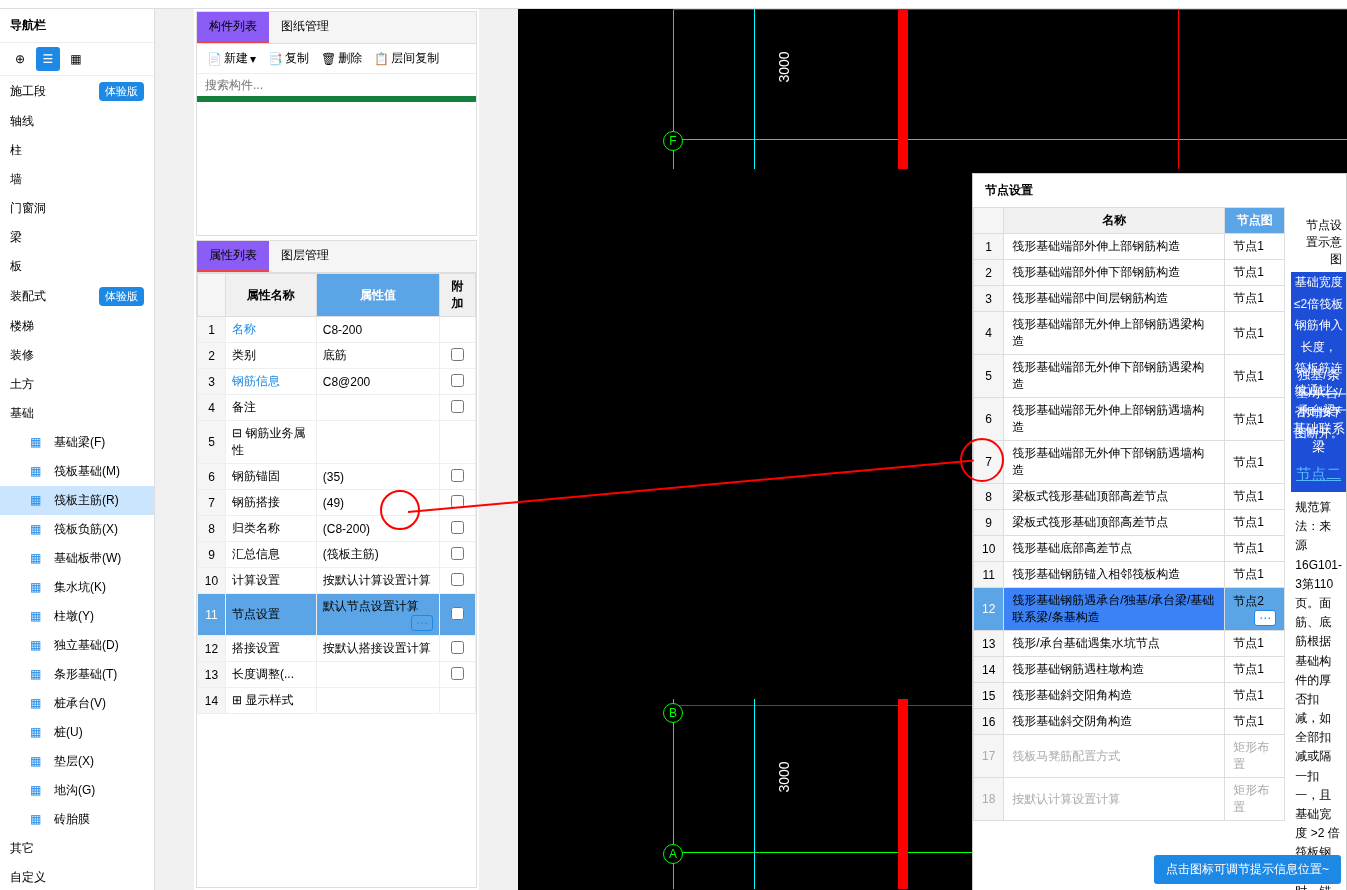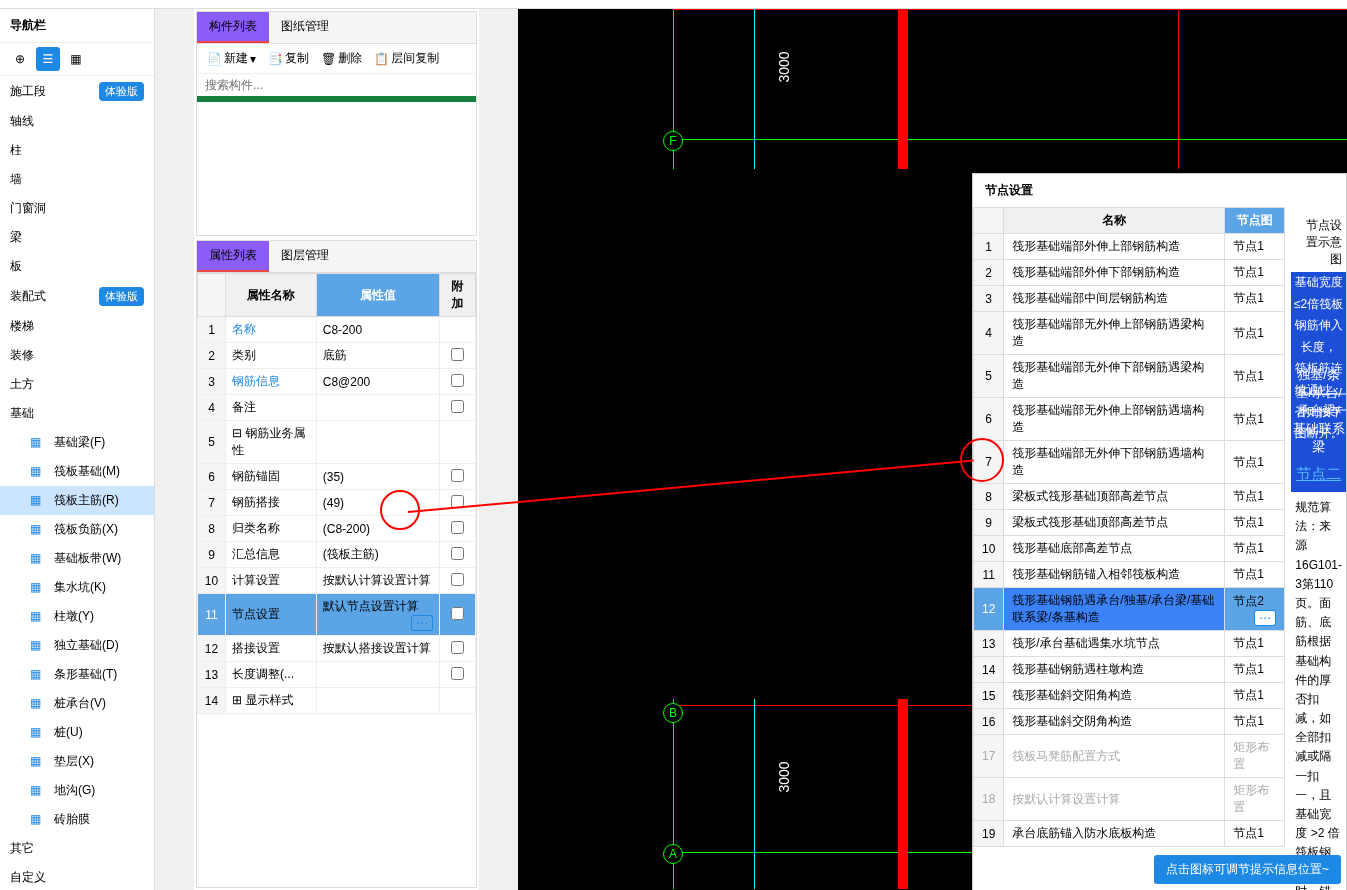--- a/index.html
+++ b/index.html
@@ -455,25 +455,20 @@
                 </tr>
                 <tr class="disabled">
                   <td class="rownum">17</td>
                   <td>筏板马凳筋配置方式</td>
                   <td class="nodevalue">矩形布置</td>
                 </tr>
                 <tr class="disabled">
                   <td class="rownum">18</td>
                   <td>按默认计算设置计算</td>
                   <td class="nodevalue">矩形布置</td>
-                </tr>
-                <tr>
-                  <td class="rownum">19</td>
-                  <td>承台底筋锚入防水底板构造</td>
-                  <td class="nodevalue">节点1</td>
                 </tr>
               </tbody>
           </table>
         </div>
         <div class="diagram-panel">
           <div class="diagram-title">节点设置示意图</div>
           <div class="diagram-img">
             <div style="text-align:center; font-size:15px; line-height:1.8;">
               <div>基础宽度≤2倍筏板钢筋伸入长度，</div>
               <div>筏板筋连续通过；否则按下图断开。</div>

